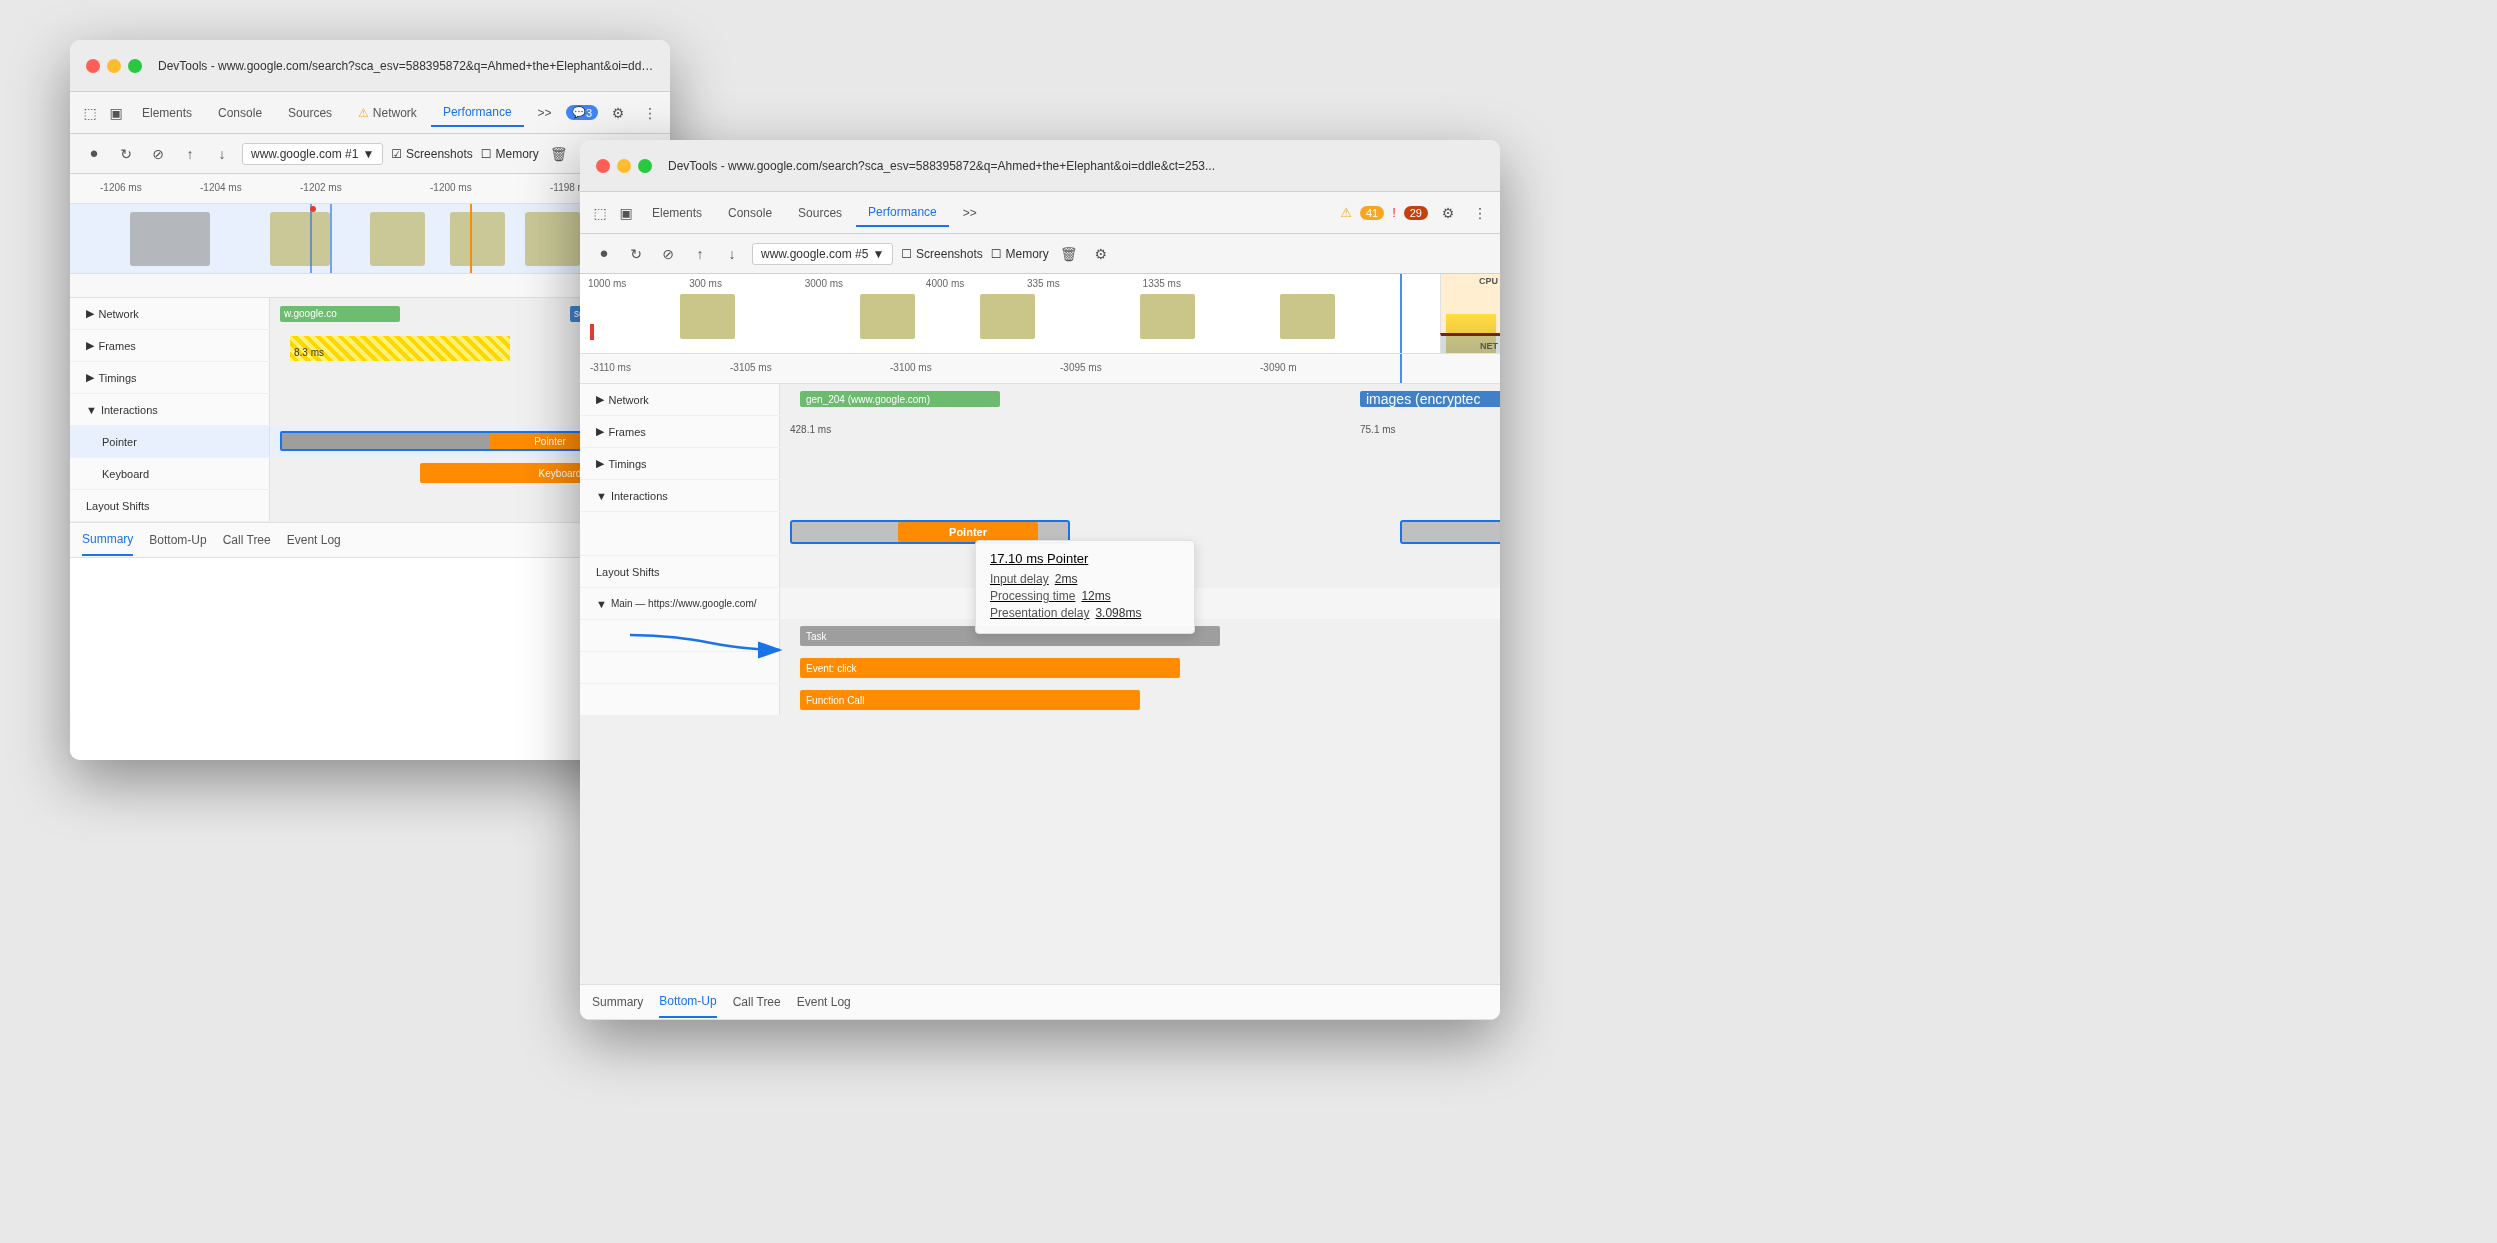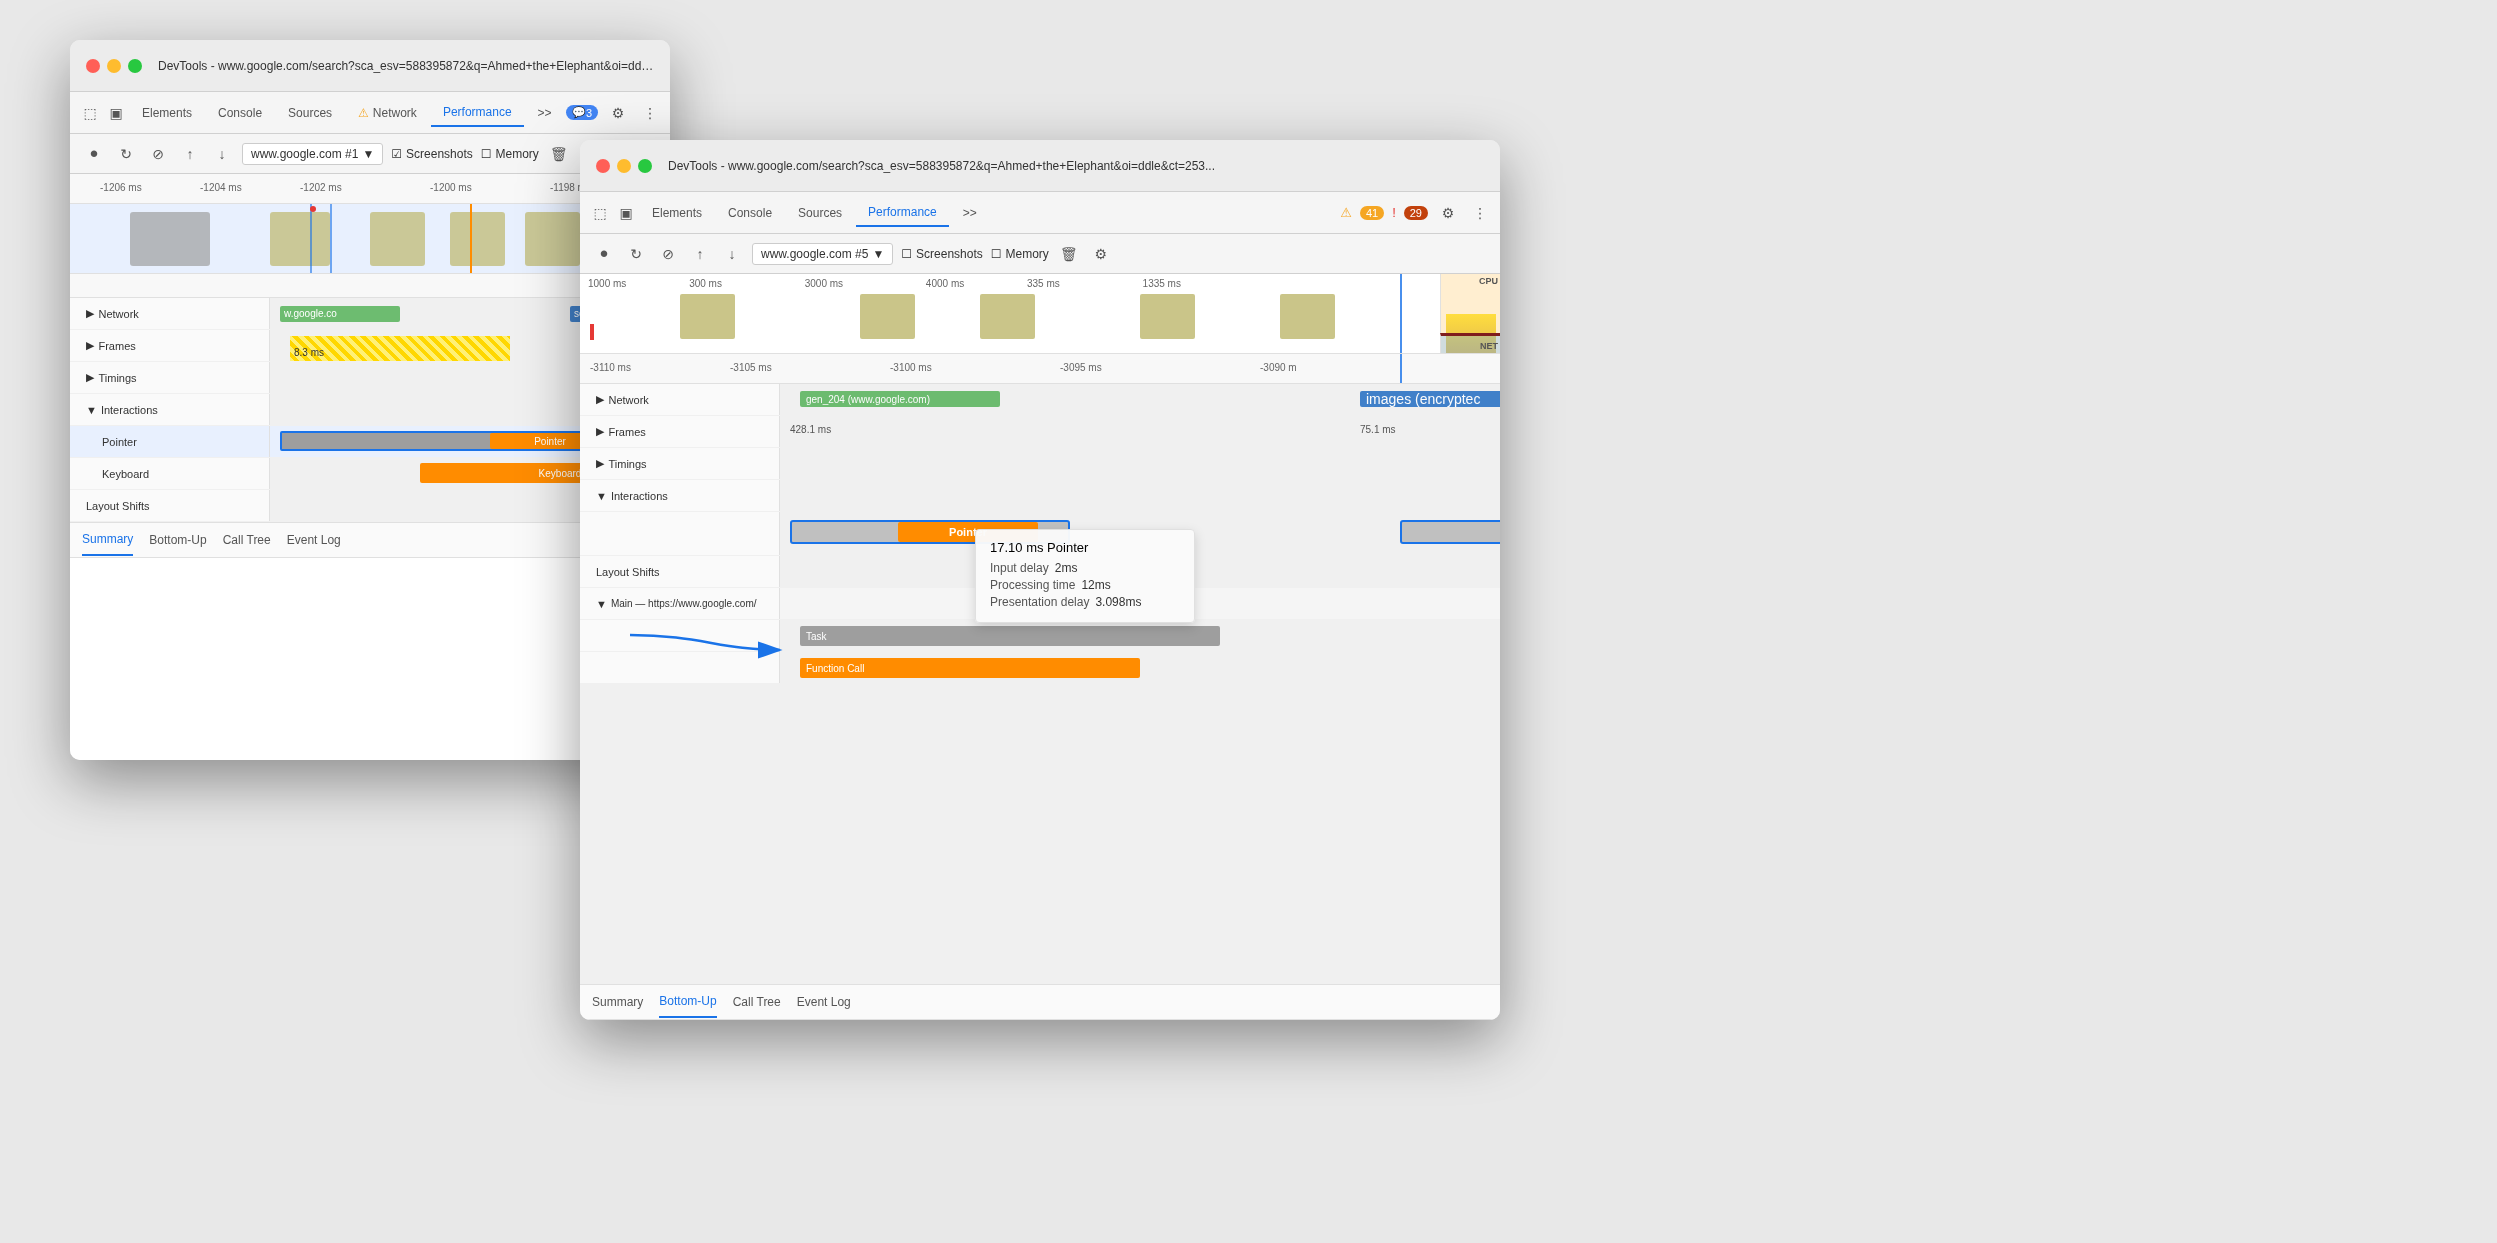--- a/index.html
+++ b/index.html
@@ -587,31 +587,39 @@
 
   <div class="track-row">
     <div class="track-label indent"></div>
     <div class="track-content">
       <div style="position:absolute; left:20px; top:6px; height:20px; width:420px; background:#9e9e9e; border-radius:2px; display:flex; align-items:center; padding-left:6px;">
         <span style="font-size:10px; color:#fff;">Task</span>
       </div>
     </div>
   </div>
 
+  <div class="track-row">
+    <div class="track-label indent"></div>
+    <div class="track-content">
+      <div style="position:absolute; left:20px; top:6px; height:20px; width:380px; background:#ff8c00; border-radius:2px; display:flex; align-items:center; padding-left:6px;">
+        <span style="font-size:10px; color:#fff;">Event: click</span>
+      </div>
+    </div>
+  </div>
 
   <div class="track-row">
     <div class="track-label indent"></div>
     <div class="track-content">
       <div style="position:absolute; left:20px; top:6px; height:20px; width:340px; background:#ff8c00; border-radius:2px; display:flex; align-items:center; padding-left:6px;">
         <span style="font-size:10px; color:#fff;">Function Call</span>
       </div>
     </div>
   </div>
 
-  <div class="tooltip-box" style="left:395px; top:389px; width:220px;">
+  <div class="tooltip-box" style="left:395px; top:400px; width:220px;text-decoration:underline;">
     <div class="tooltip-title">
       <span>17.10 ms</span>
       <span> </span>
       <span>Pointer</span>
     </div>
     <div class="tooltip-row">
       <span class="tooltip-label">Input delay</span>
       <span class="tooltip-value">2ms</span>
     </div>
     <div class="tooltip-row">

